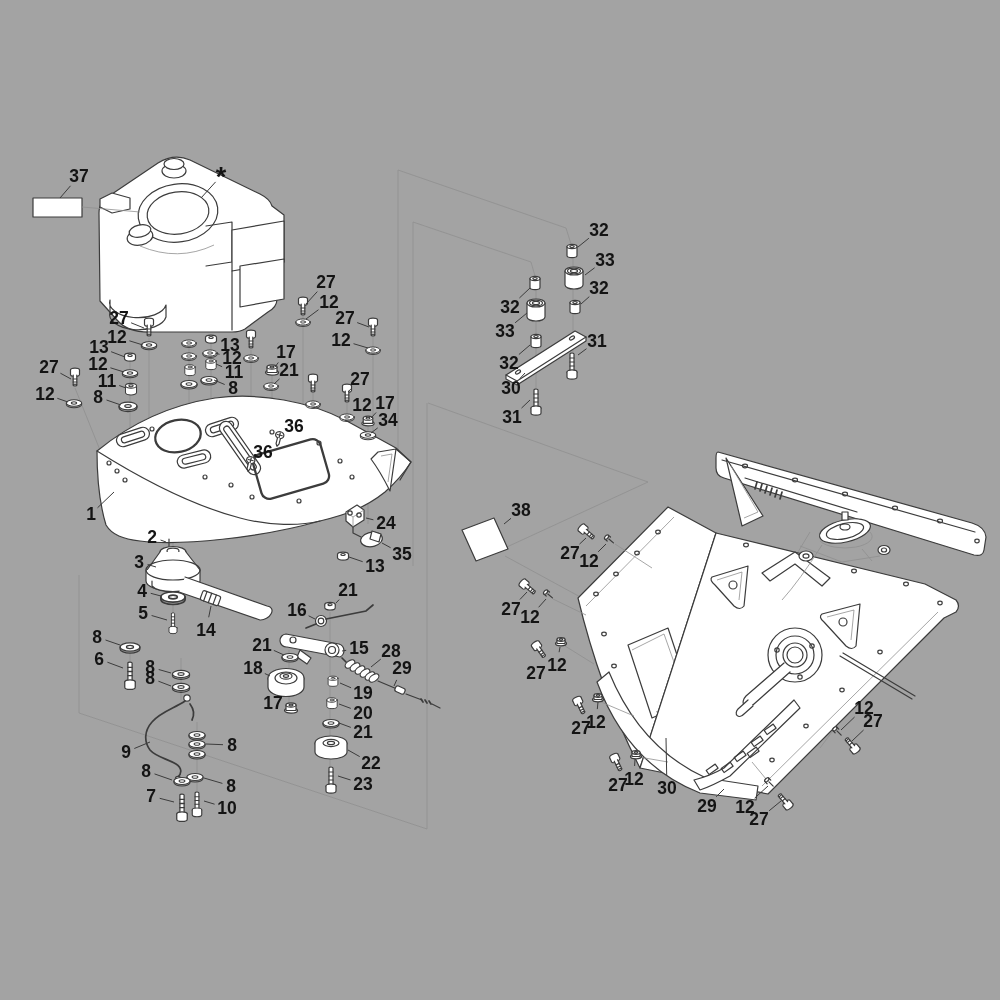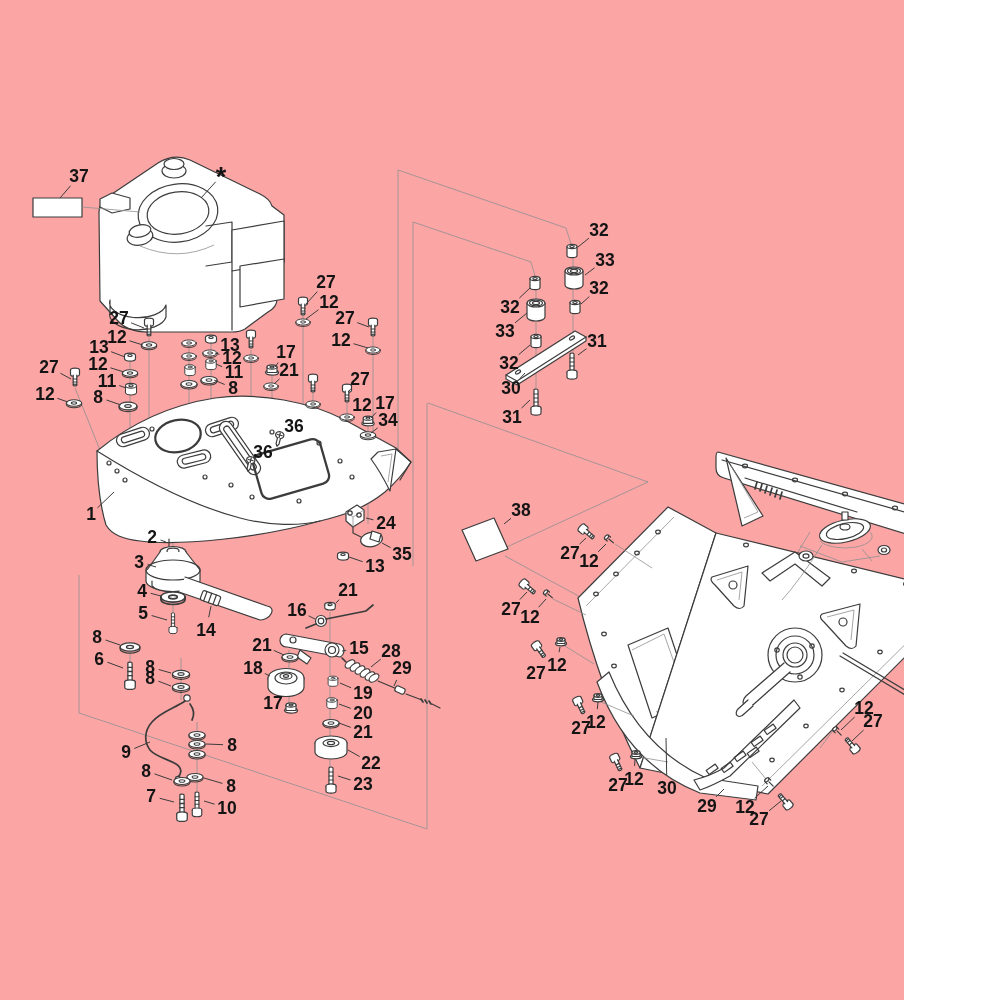--- a/index.html
+++ b/index.html
@@ -1,16 +1,16 @@
 <!DOCTYPE html>
 <html><head>
 <meta charset="utf-8">
 <style>
   html,body{margin:0;padding:0;background:#ffffff;}
-  .stage{position:relative;width:904px;height:1000px;background:#fca5a5;overflow:hidden;
+  .stage{position:relative;width:1000px;height:1000px;background:#a3a3a3;overflow:hidden;
          font-family:"Liberation Sans", sans-serif;}
   svg{position:absolute;left:0;top:0;}
   .ln{fill:none;stroke:#3c3c3c;stroke-width:1.2;stroke-linejoin:round;stroke-linecap:round;}
   .f{fill:#ffffff;}
   .bold{stroke-width:2.3;}
   .thin{fill:none;stroke:#8f8f8f;stroke-width:0.8;stroke-linejoin:round;}
   .wire{fill:none;stroke:#3c3c3c;stroke-width:1.7;stroke-linecap:round;}
   .callout-text{font-family:"Liberation Sans",sans-serif;font-weight:bold;font-size:17.5px;fill:#141414;}
   .callout-star{font-size:27px;}
 </style>

